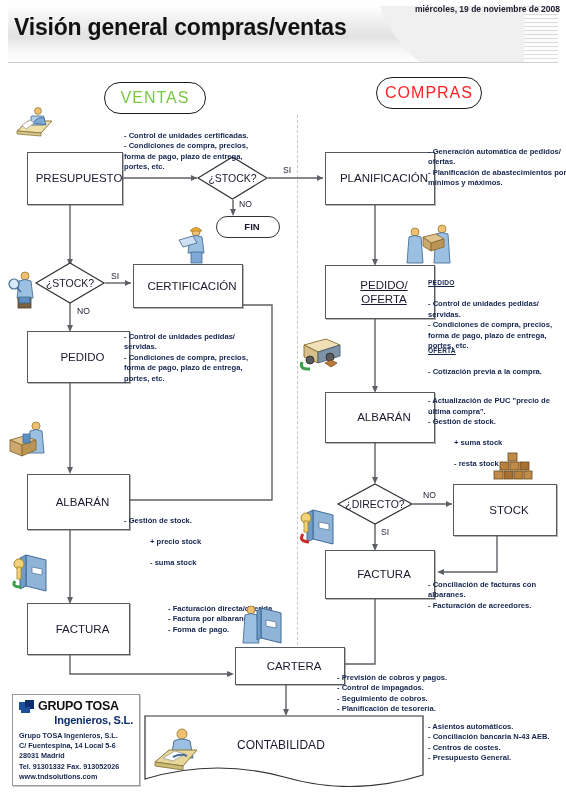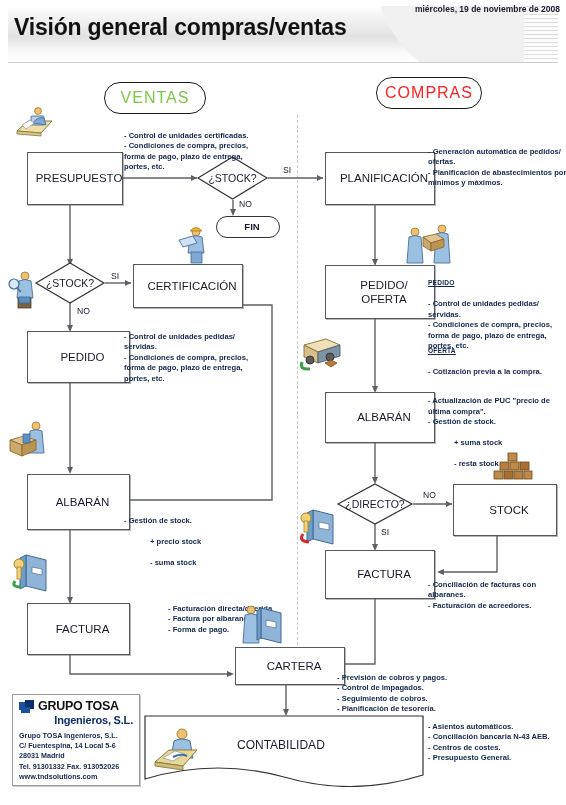--- a/index.html
+++ b/index.html
@@ -209,21 +209,21 @@
 
   <div class="node" style="left:27px;top:331px;width:93px;height:50px;">PEDIDO</div>
 
   <div class="node" style="left:27px;top:474px;width:93px;height:54px;">ALBARÁN</div>
 
   <div class="node" style="left:27px;top:603px;width:93px;height:50px;">FACTURA</div>
 
   <div class="node" style="left:325px;top:152px;width:100px;height:51px;">PLANIFICACIÓN</div>
 
   <div class="node" style="left:325px;top:265px;width:100px;height:52px;">
-    <span style="white-space:pre-line;">PEDIDO/
+    <span style="white-space:pre-line;text-decoration:underline;">PEDIDO/
 OFERTA</span>
   </div>
 
   <div class="node" style="left:325px;top:392px;width:100px;height:49px;">ALBARÁN</div>
 
   <div class="diamond-wrap" style="left:337px;top:483px;width:76px;height:42px;">
     <svg width="76" height="42" viewBox="0 0 76 42">
         <polygon points="38,1 75,21 38,41 1,21" fill="#ffffff" stroke="#333" stroke-width="1.2"></polygon>
       </svg>
     <div class="diamond-label">¿DIRECTO?</div>

